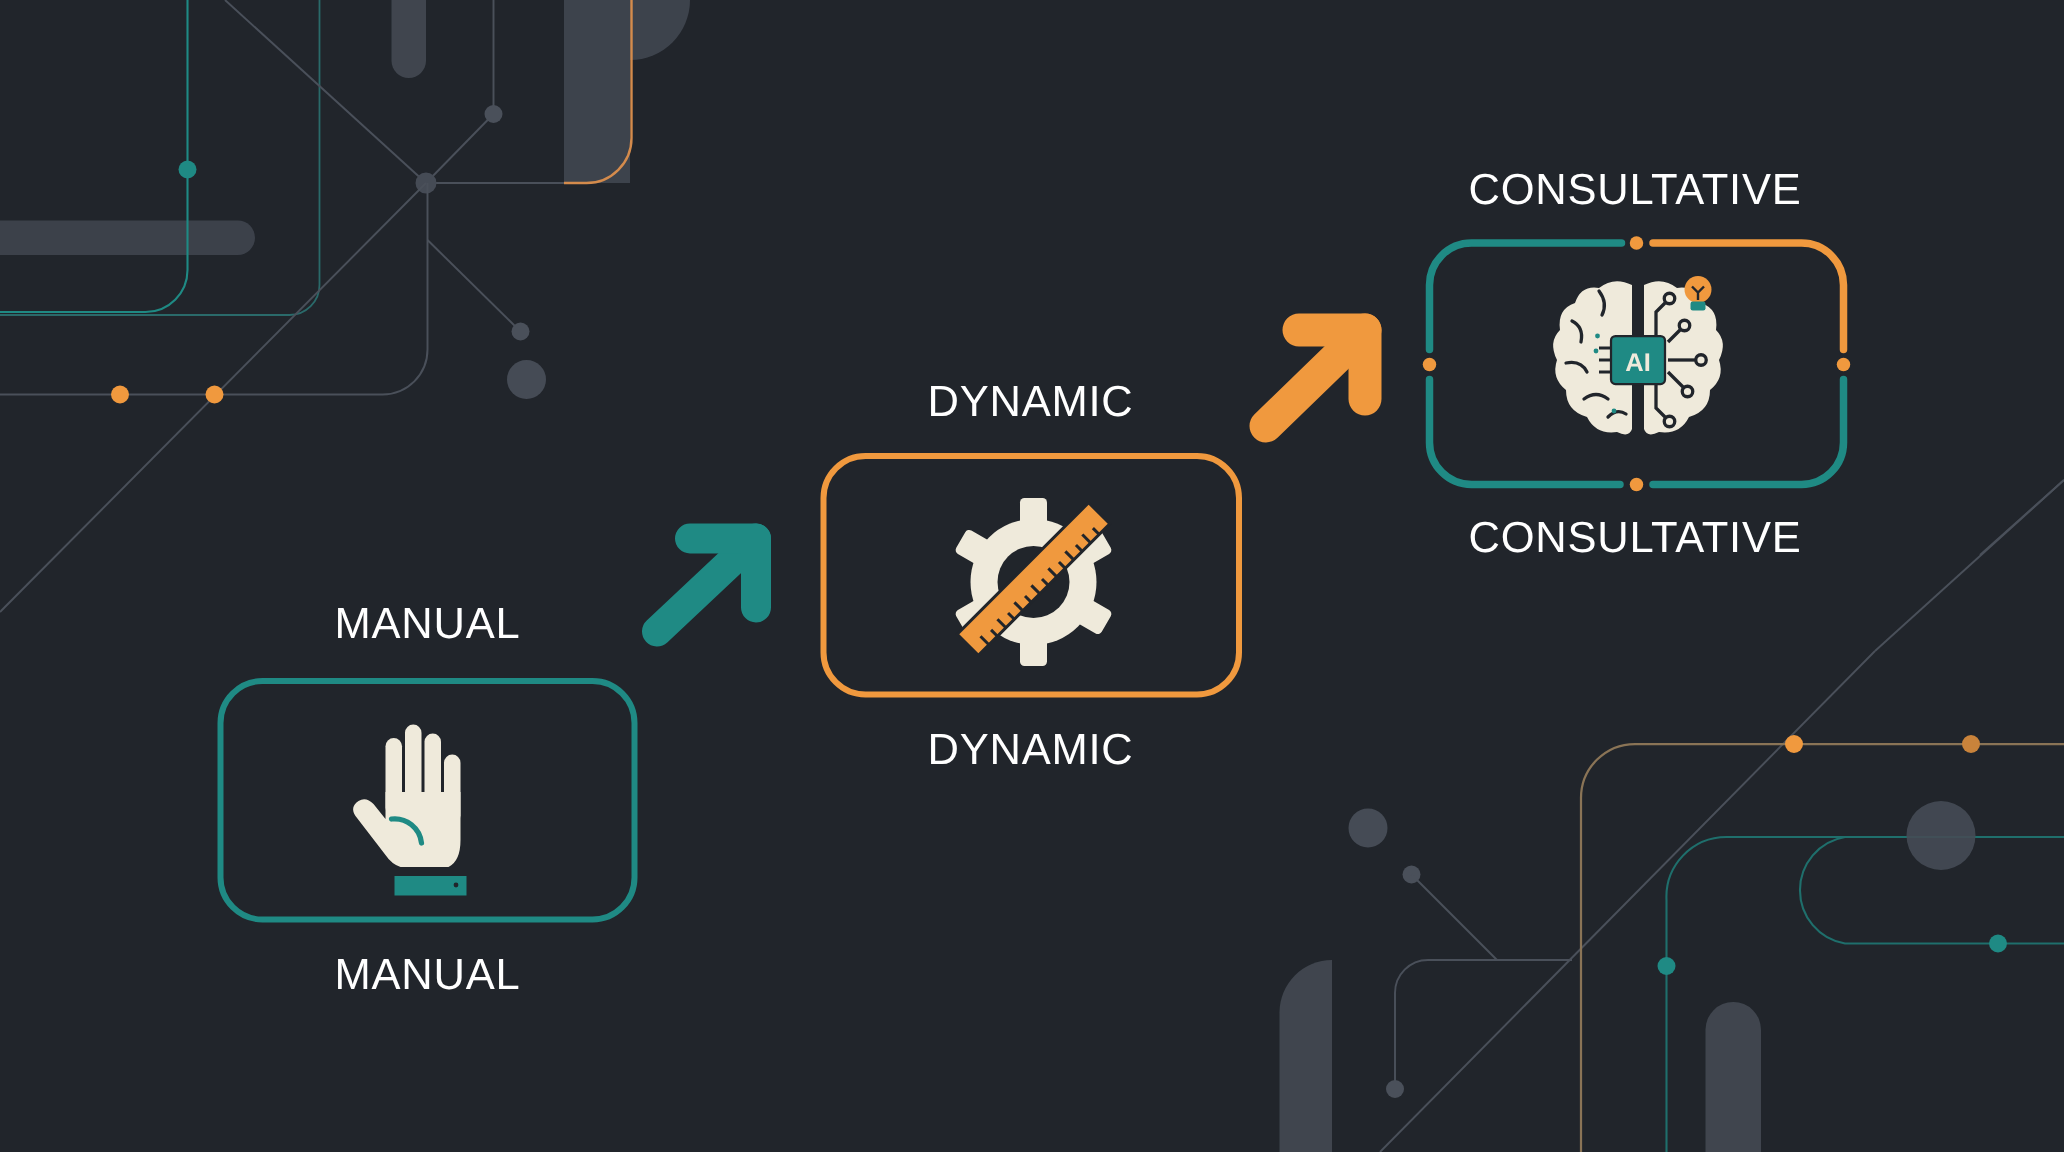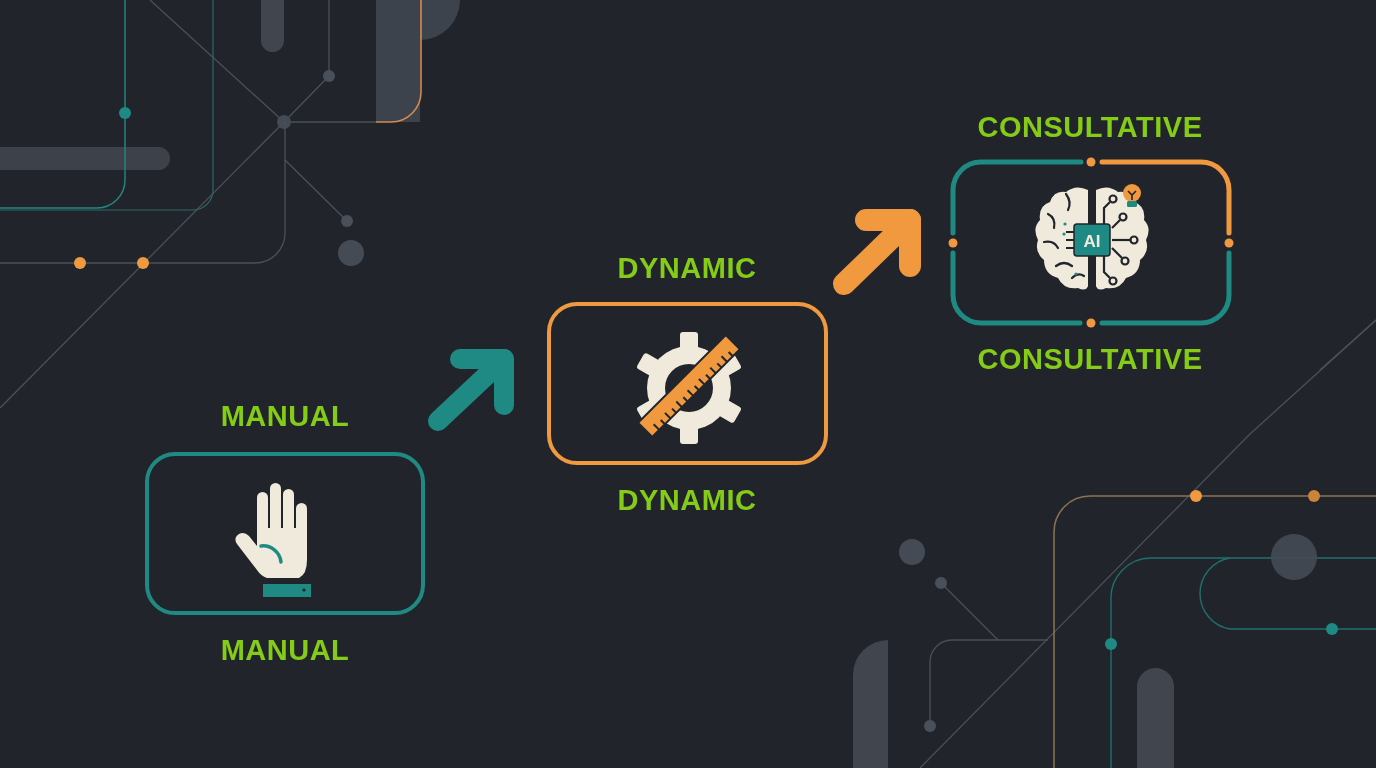--- a/index.html
+++ b/index.html
@@ -5,22 +5,22 @@
     html, body { margin: 0; padding: 0; }
     body {
       width: 1376px; height: 768px; overflow: hidden;
       background: #21252b;
       font-family: "Liberation Sans", "DejaVu Sans", sans-serif;
       position: relative;
     }
     .bg { position: absolute; left: 0; top: 0; width: 1376px; height: 768px; }
     .label {
       position: absolute;
-      color: #84cc16;
-      font-weight: 700;
+      color: #ffffff;
+      font-weight: 400;
       font-size: 29px;
       letter-spacing: 0.5px;
       text-align: center;
       white-space: nowrap;
       transform: translateX(-50%);
     }
     .stage-box {
       position: absolute;
       border-radius: 30px;
       box-sizing: border-box;

